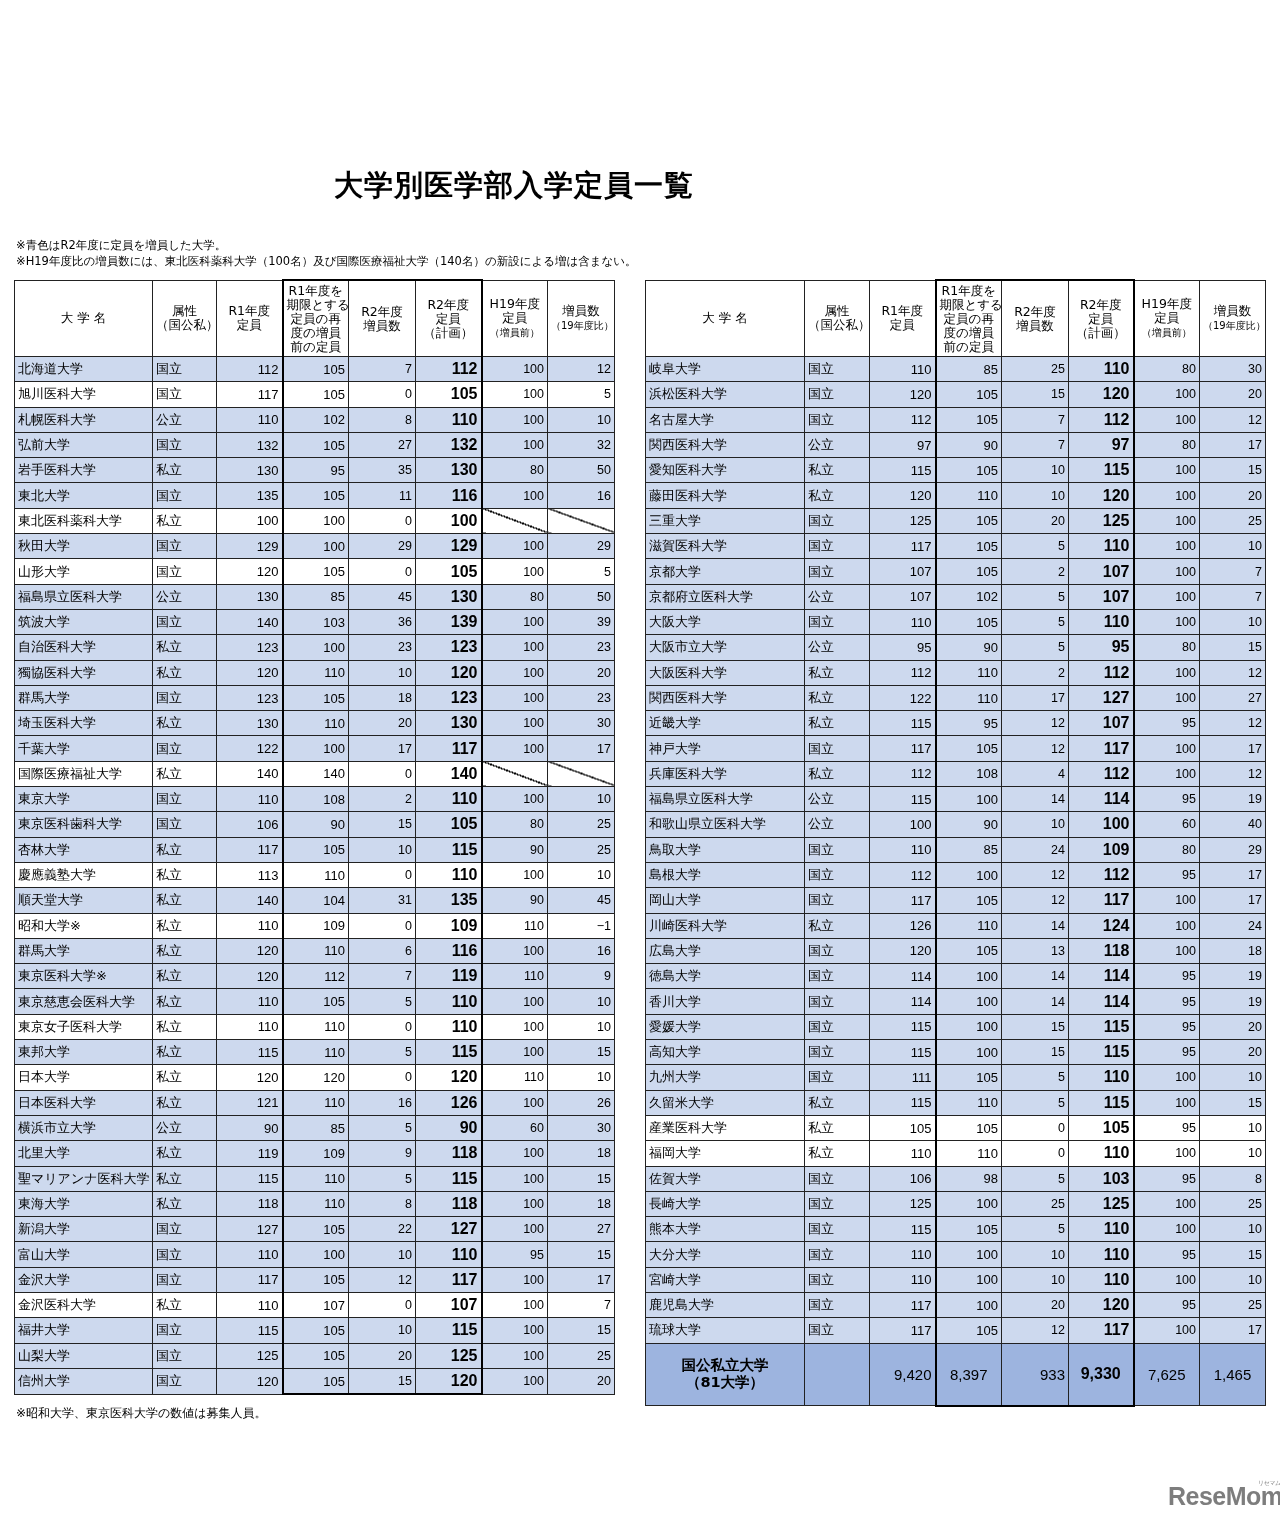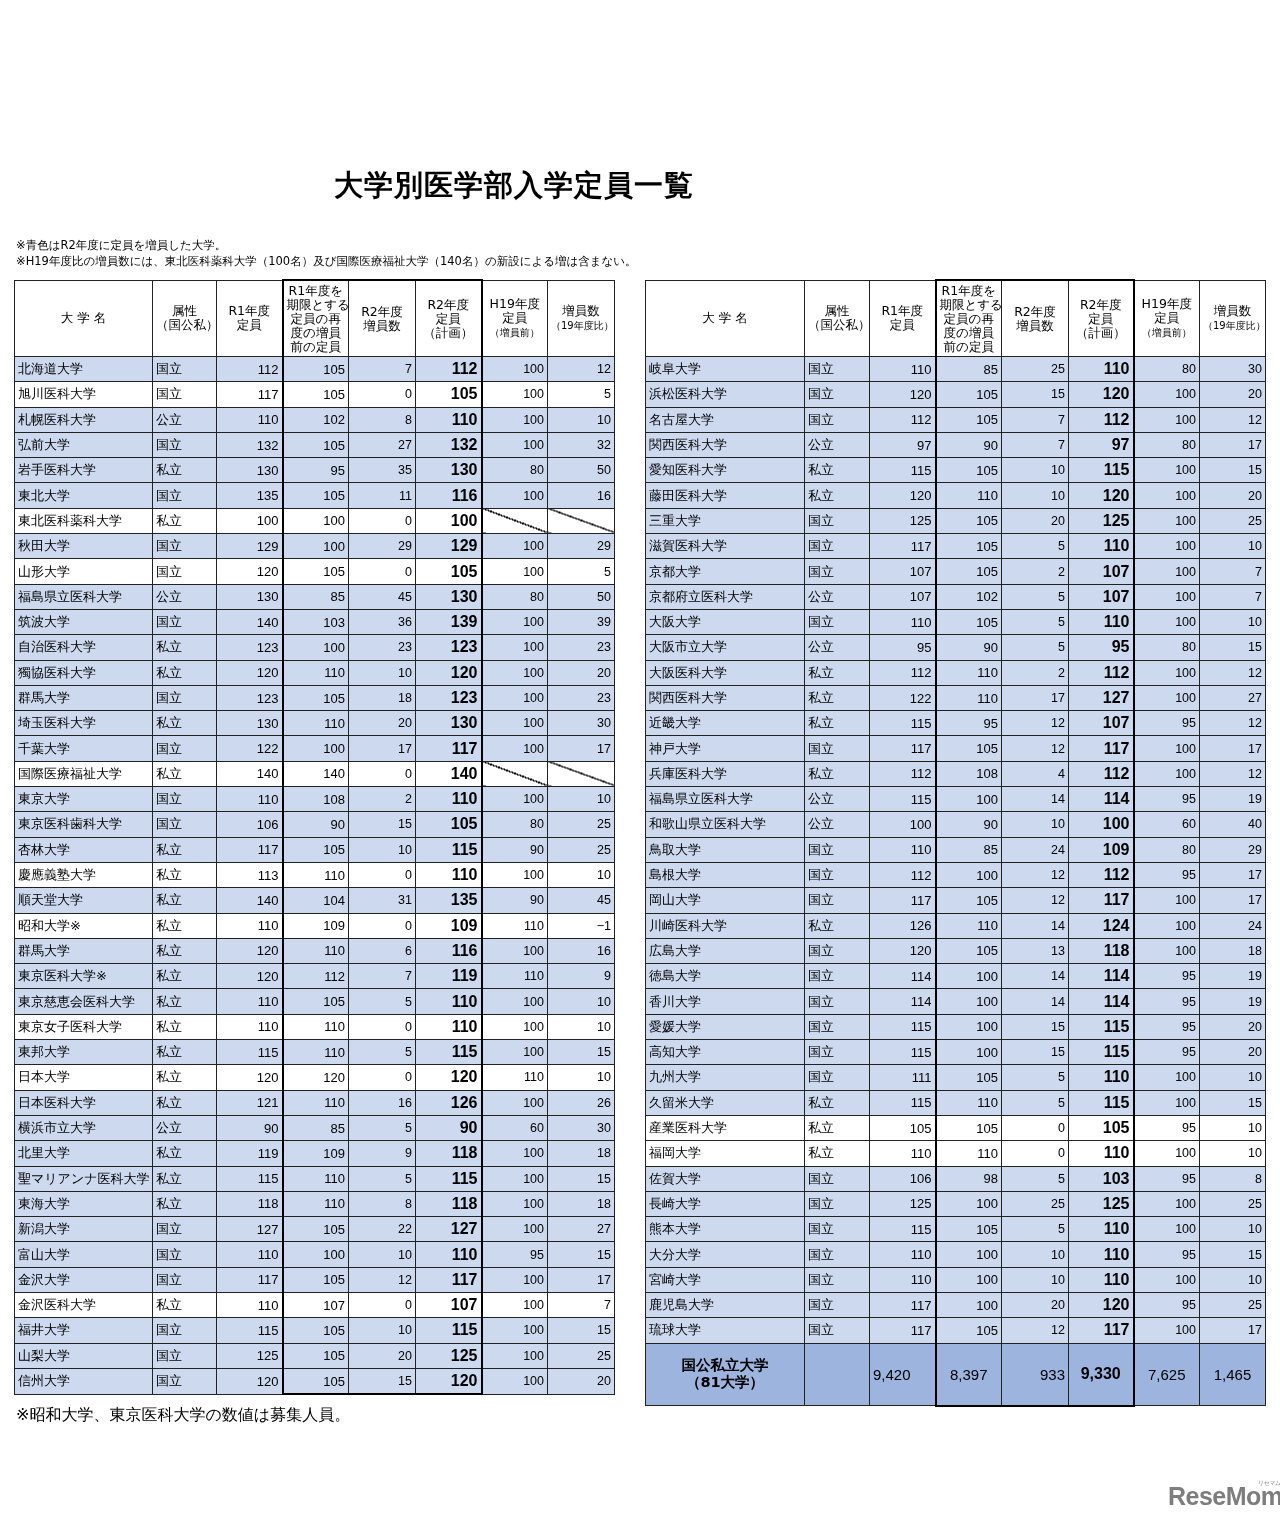--- a/index.html
+++ b/index.html
@@ -1,21 +1,21 @@
 <!DOCTYPE html>
 <html><head>
 <meta charset="utf-8">
 <style>
   html, body { margin:0; padding:0; background:#ffffff; }
   body { width:1280px; height:1513px; position:relative; overflow:hidden;
          font-family:"DejaVu Sans","Liberation Sans",sans-serif; color:#000; }
   .title { position:absolute; top:166px; left:0; width:1028px; text-align:center;
            font-size:29px; font-weight:bold; letter-spacing:1px; }
   .notes { position:absolute; top:237px; left:16px; font-size:11.5px; line-height:16px; }
-  .footnote { position:absolute; top:1405px; left:16px; font-size:16px; }
+  .footnote { position:absolute; top:1405px; left:16px; font-size:12px; }
   .watermark { position:absolute; top:1482px; left:1168px; font-size:25px; font-weight:bold;
                color:#7d7d7d; font-family:"Liberation Sans",sans-serif; letter-spacing:-0.5px; }
   .watermark small { font-size:6px; position:absolute; top:-3px; right:2px; font-weight:normal; }
 
   table.t { position:absolute; border-collapse:collapse; table-layout:fixed; }
   table.t td, table.t th { border:1px solid #222; padding:0 3px; overflow:hidden; white-space:nowrap; }
   table.t th { background:#fff; font-weight:normal; font-size:12.5px; line-height:14px; text-align:center; vertical-align:middle; height:75px;margin-top:32px; }
   table.t th .sm { font-size:10px; }
   table.t td { height:24.3px; font-size:13px; }
   table.t tr.inc td { background:#cdd9ee; }
@@ -897,21 +897,21 @@
         <td class="num small mid">12</td>
         <td class="num bold tr">117</td>
         <td class="num small">100</td>
         <td class="num small">17</td>
       </tr>
     </tbody>
   <tfoot>
     <tr class="total last">
       <td class="name"><span>国公私立大学</span><br><span>（81大学）</span></td>
       <td class="attr"></td>
-      <td class="num" style="text-align:left">9,420</td>
+      <td class="num" style="text-align:right">9,420</td>
       <td class="num tl" style="text-align:center">8,397</td>
       <td class="num mid">933</td>
       <td class="num bold tr" style="text-align:center">9,330</td>
       <td class="num" style="text-align:center">7,625</td>
       <td class="num" style="text-align:center">1,465</td>
     </tr>
   </tfoot>
 </table>
 
 <div class="watermark"><span>ReseMom</span><small>リセマム</small></div>

